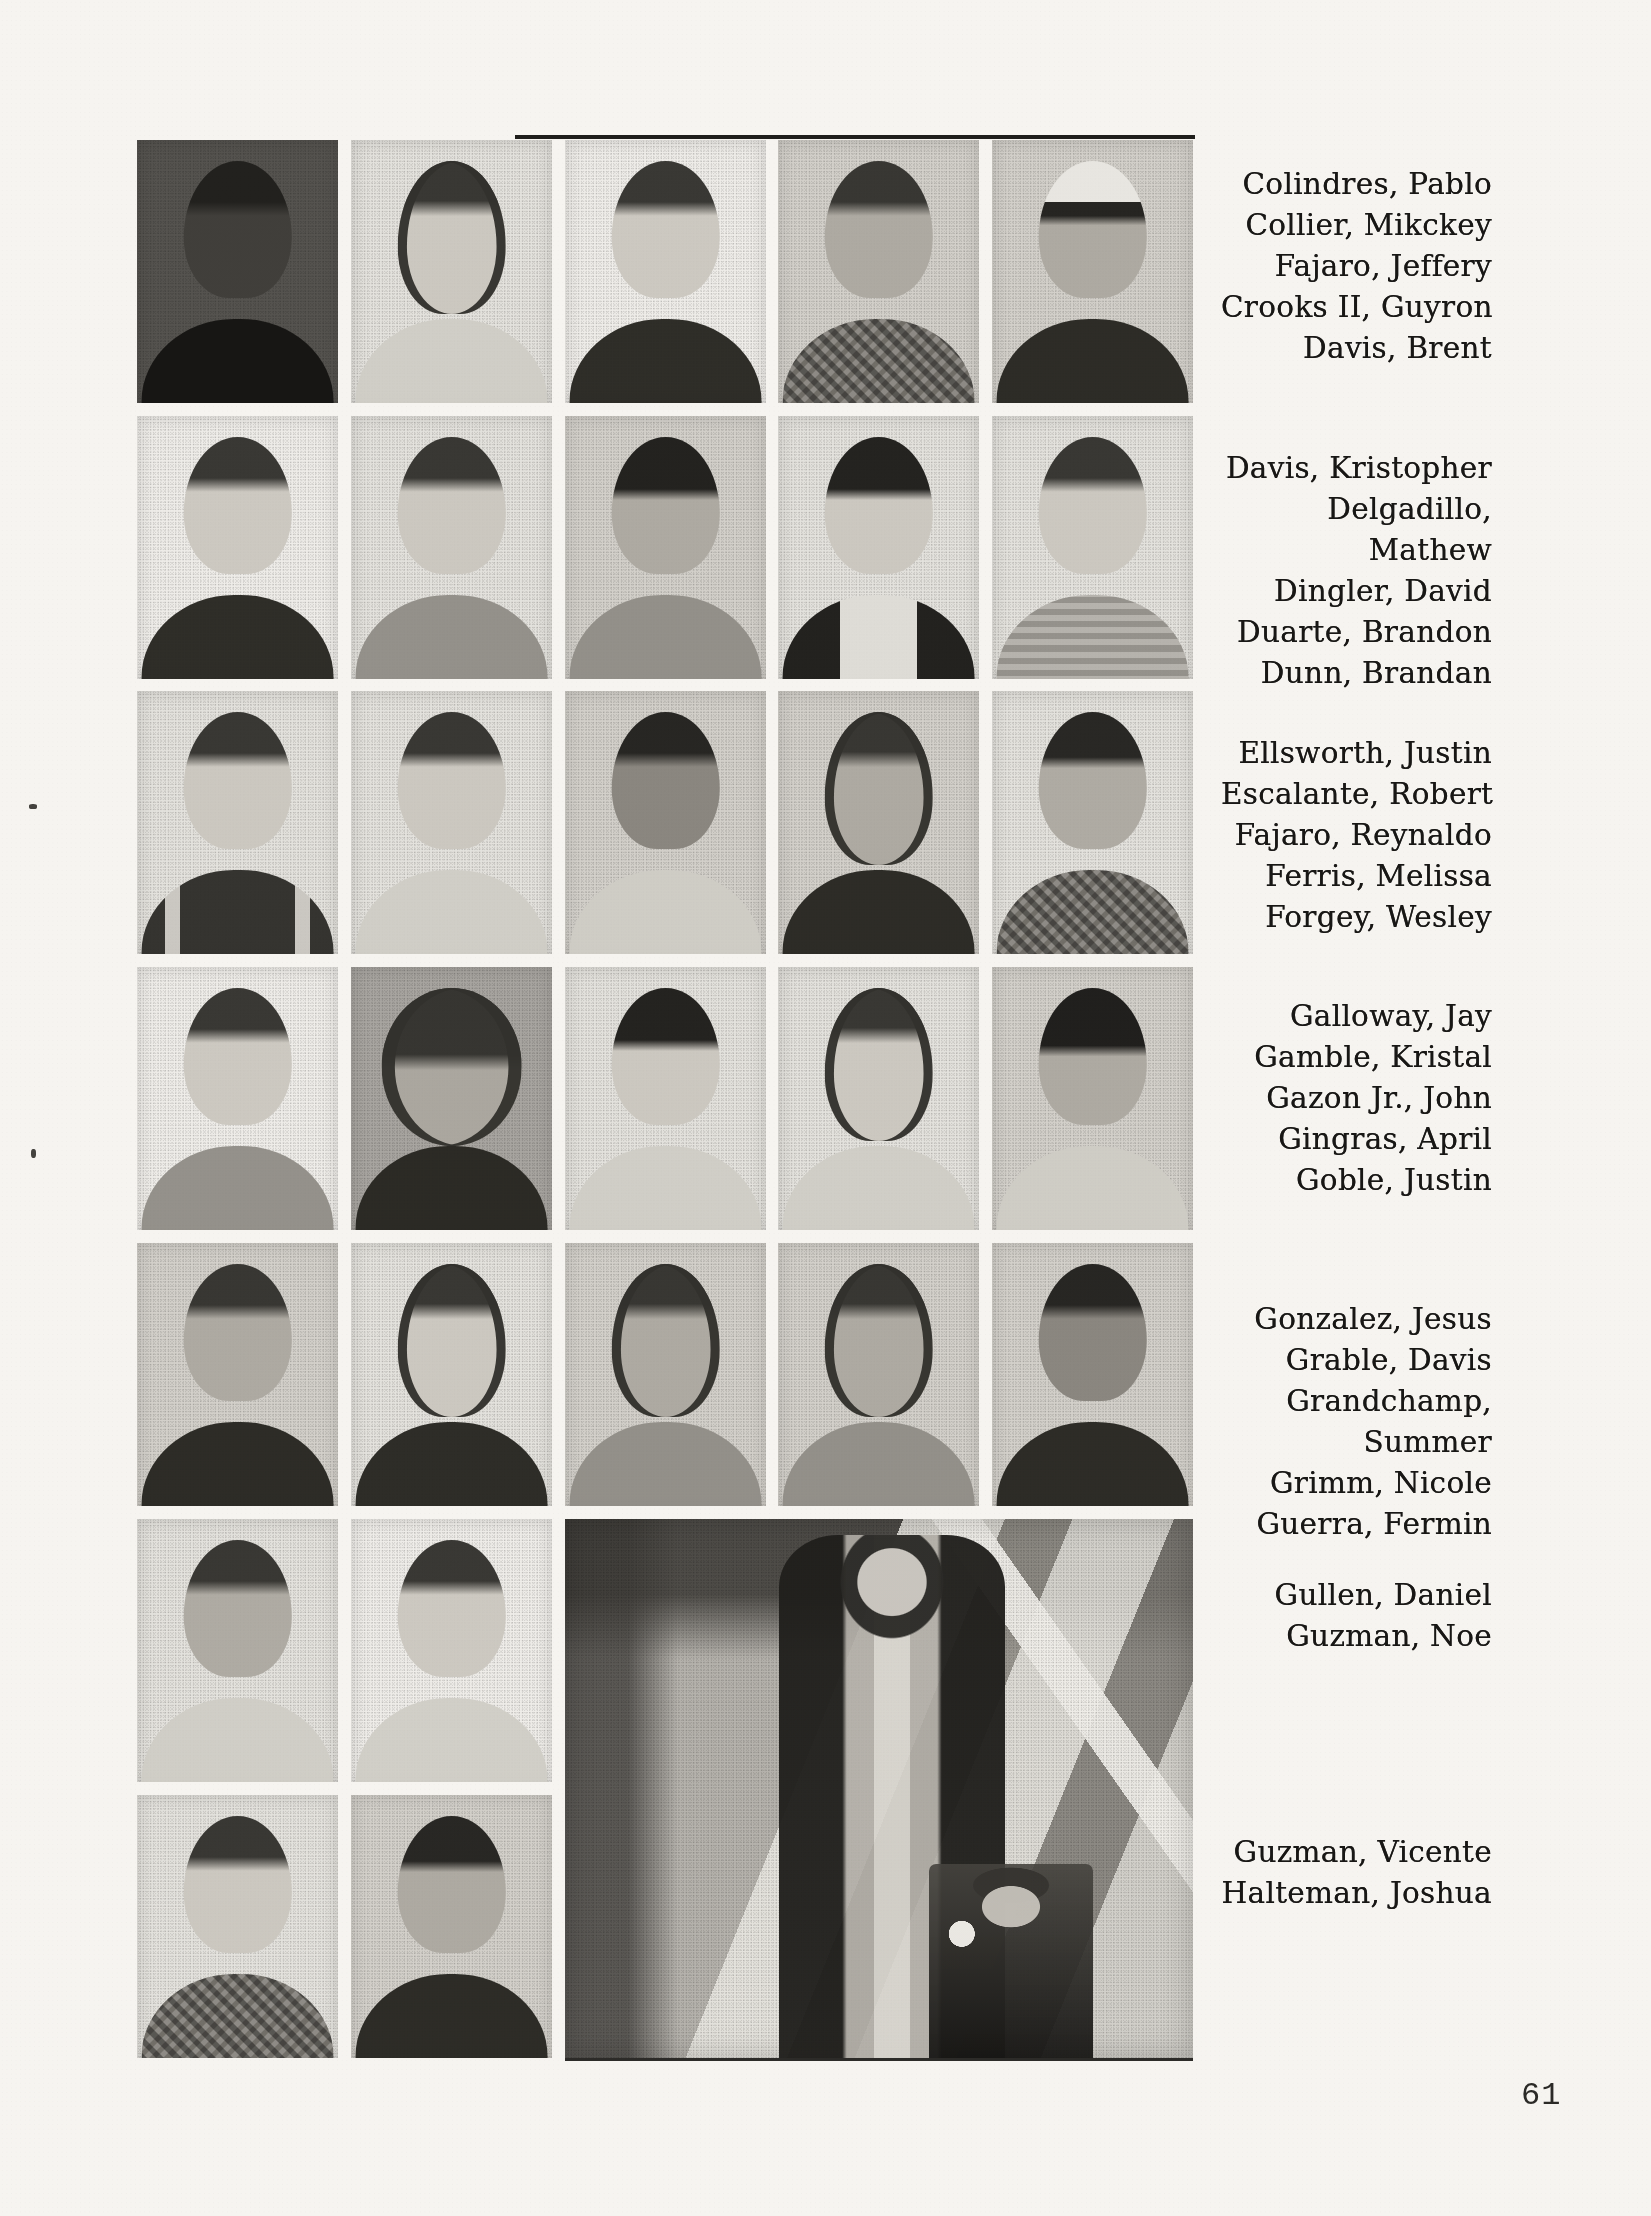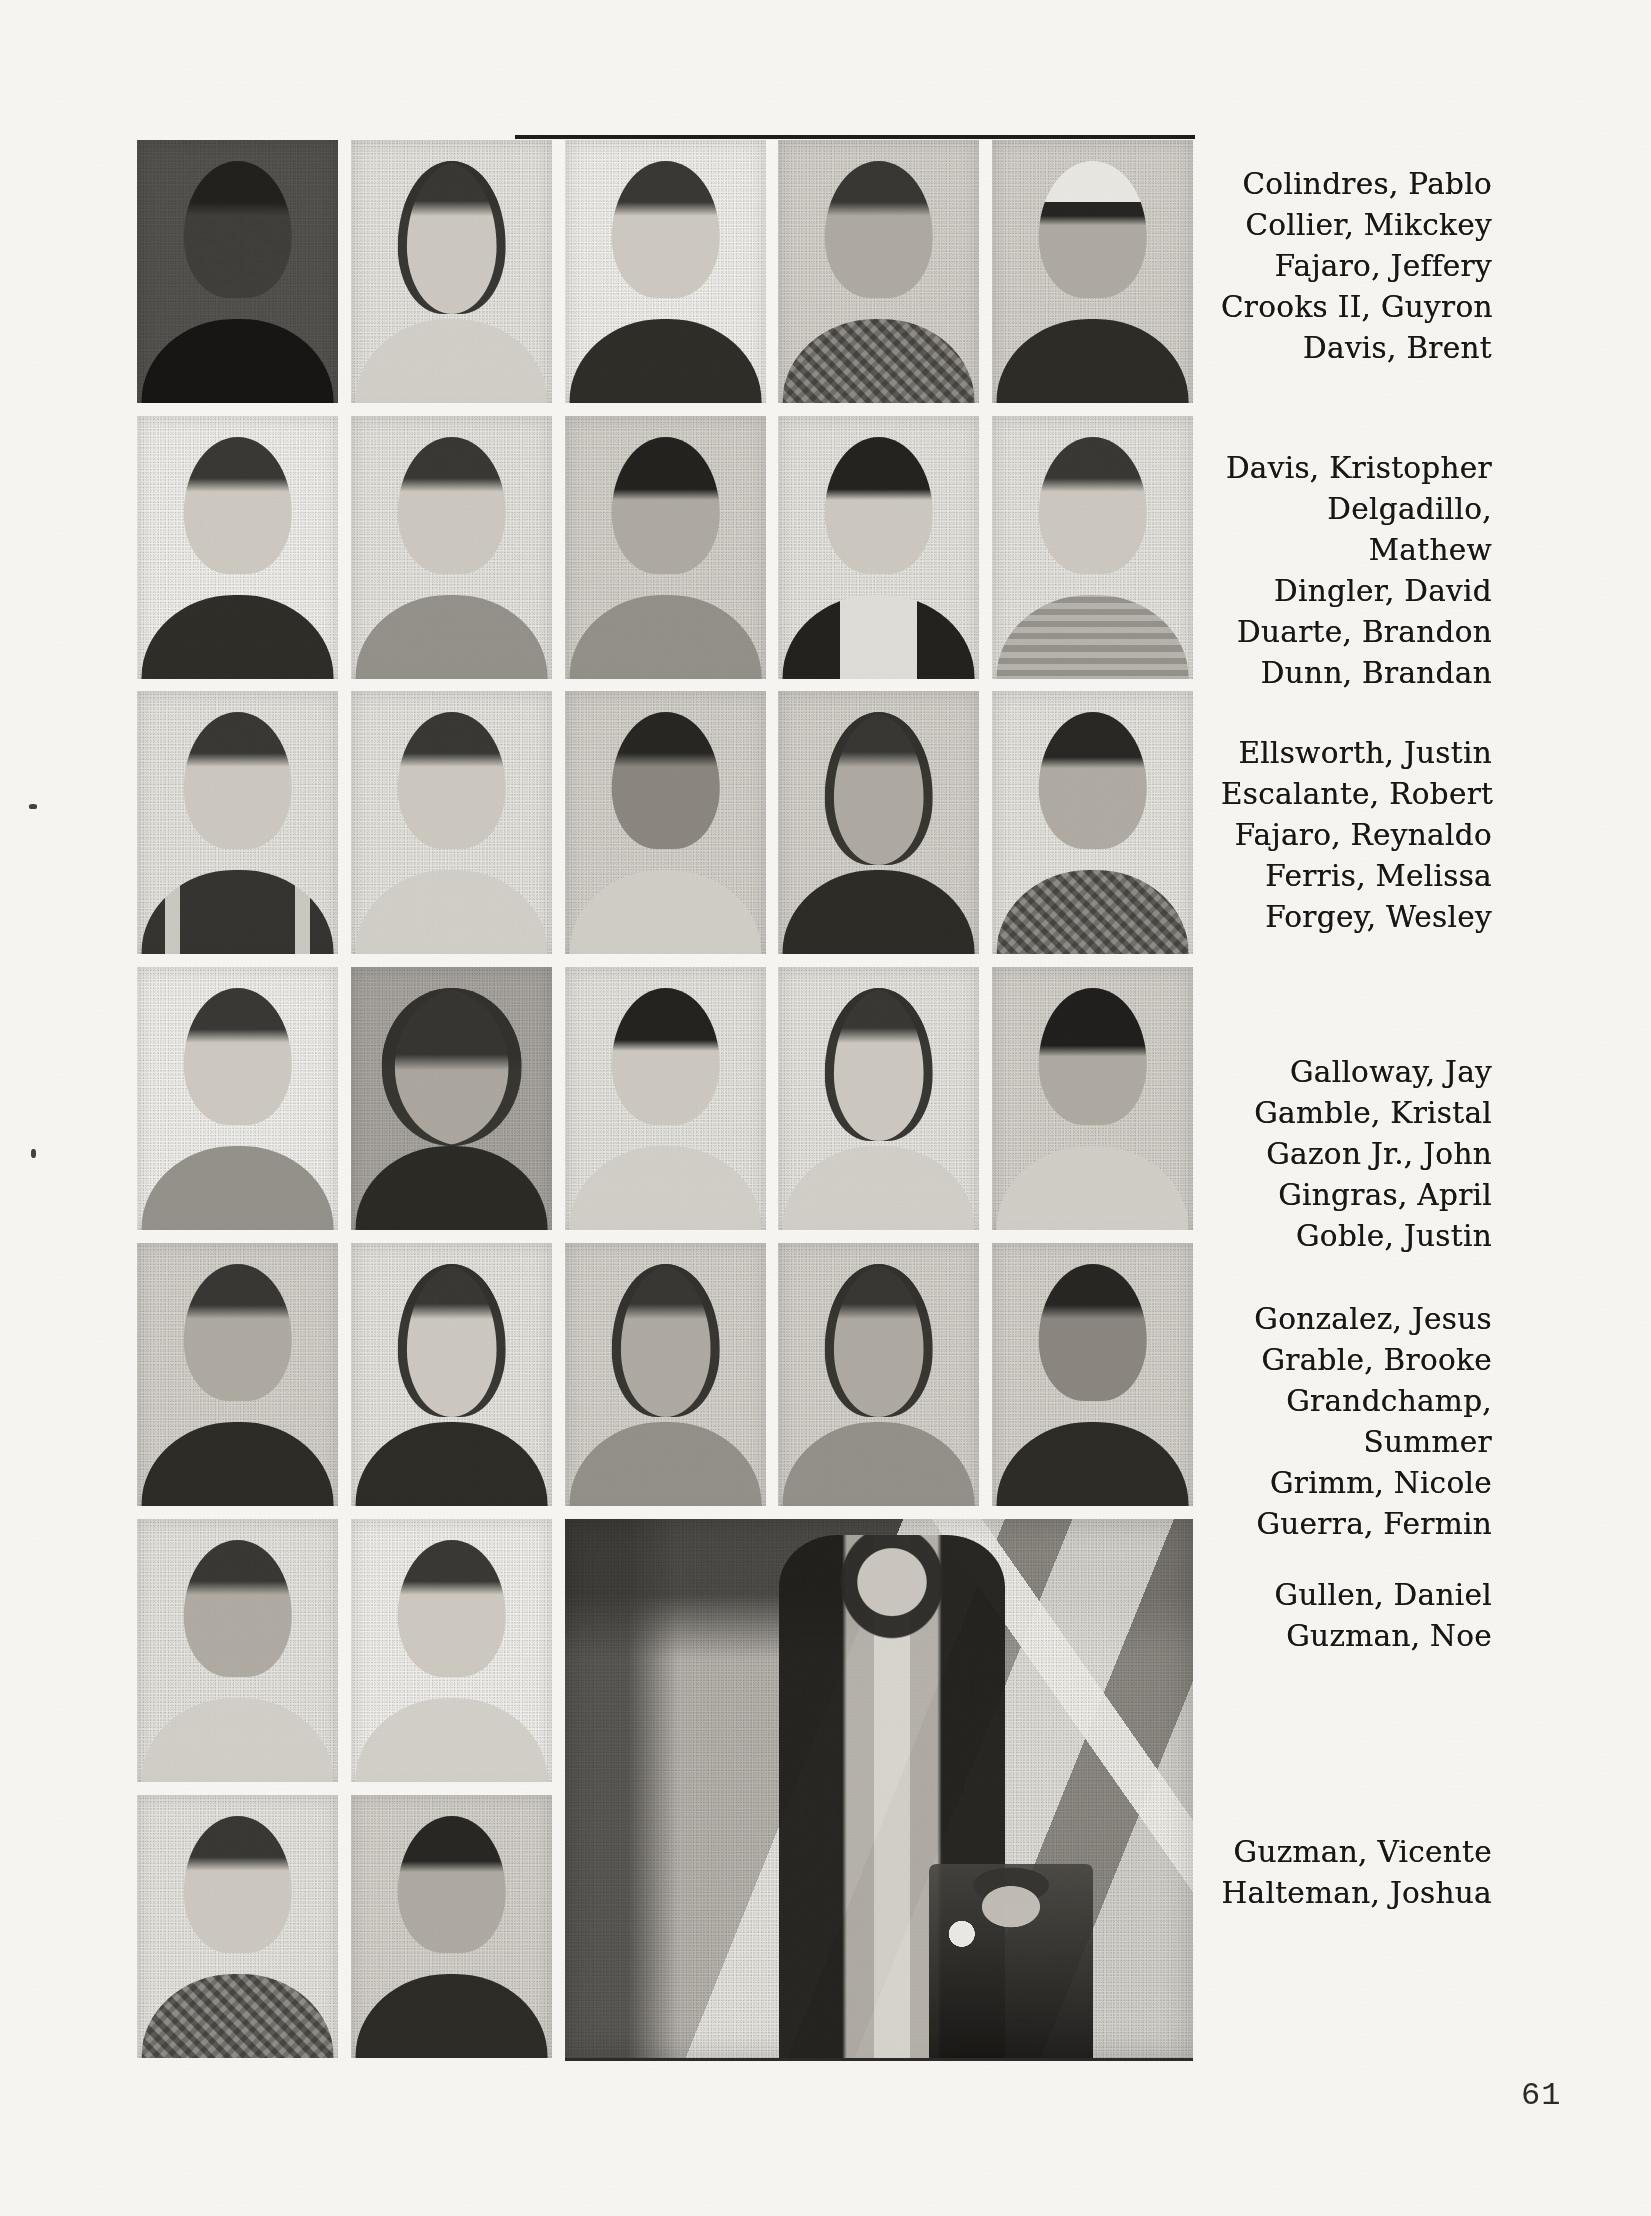--- a/index.html
+++ b/index.html
@@ -113,21 +113,21 @@
     background:
       radial-gradient(circle 13.2px at 20% 36%, rgba(239,237,232,0.97) 97%, transparent 100%),
       radial-gradient(ellipse 30% 18% at 50% 22%, rgba(198,194,187,0.95) 58%, transparent 60%),
       radial-gradient(ellipse 38% 15% at 50% 11%, rgba(54,52,48,0.96) 60%, transparent 62%),
       linear-gradient(rgba(70,68,63,0.9), rgba(24,23,21,0.95));
   }
 
   
   .names{position:absolute;left:1221px;top:0;width:271px;}
   .name-group{position:absolute;left:0;width:271px;text-align:right;}
-  .g1{top:164px}.g2{top:448px}.g3{top:733px}.g4{top:1052px}.g5{top:1299px}.g6{top:1575px}.g7{top:1832px}
+  .g1{top:164px}.g2{top:448px}.g3{top:733px}.g4{top:996px}.g5{top:1299px}.g6{top:1575px}.g7{top:1832px}
   .nline{
     font-family:"DejaVu Serif", serif;
     font-size:29.5px;line-height:41px;color:#181715;
     letter-spacing:0.3px;white-space:nowrap;
     text-shadow:0 0 0.5px rgba(24,23,21,0.8);
   }
 
   
   .pagenum{
     position:absolute;left:1521px;top:2077px;
@@ -210,21 +210,21 @@
     </div>
     <div class="name-group g4">
       <div class="nline">Galloway, Jay</div>
       <div class="nline">Gamble, Kristal</div>
       <div class="nline">Gazon Jr., John</div>
       <div class="nline">Gingras, April</div>
       <div class="nline">Goble, Justin</div>
     </div>
     <div class="name-group g5">
       <div class="nline">Gonzalez, Jesus</div>
-      <div class="nline">Grable, Brooke</div>
+      <div class="nline">Grable, Davis</div>
       <div class="nline">Grandchamp,</div>
       <div class="nline">Summer</div>
       <div class="nline">Grimm, Nicole</div>
       <div class="nline">Guerra, Fermin</div>
     </div>
     <div class="name-group g6">
       <div class="nline">Gullen, Daniel</div>
       <div class="nline">Guzman, Noe</div>
     </div>
     <div class="name-group g7">

